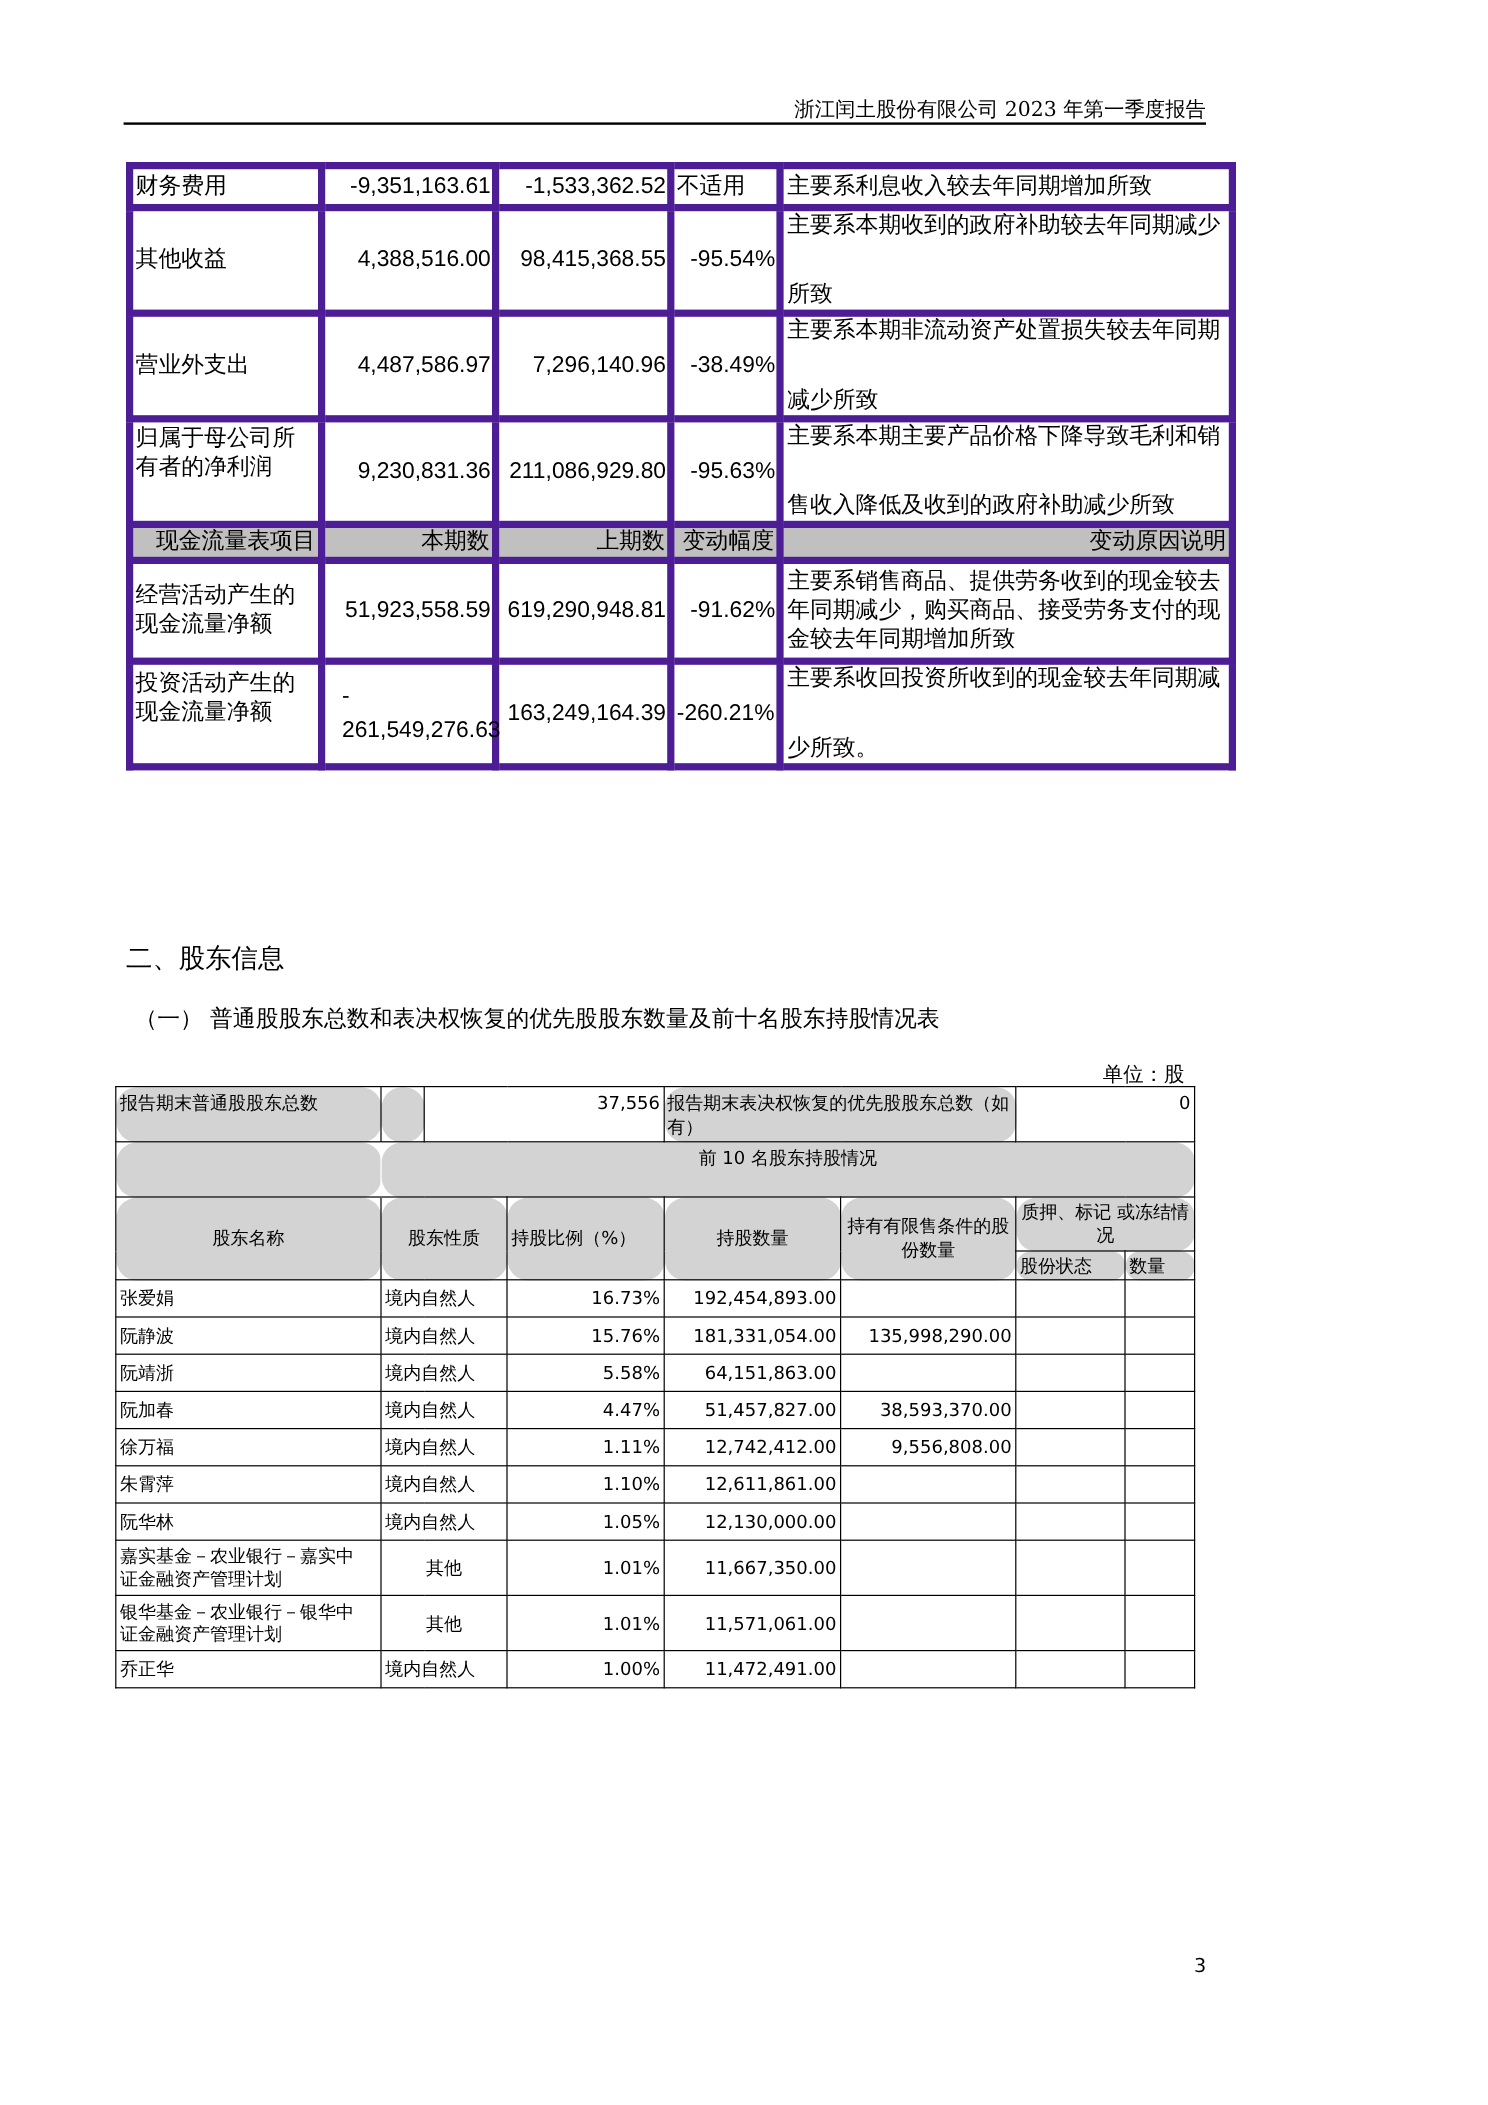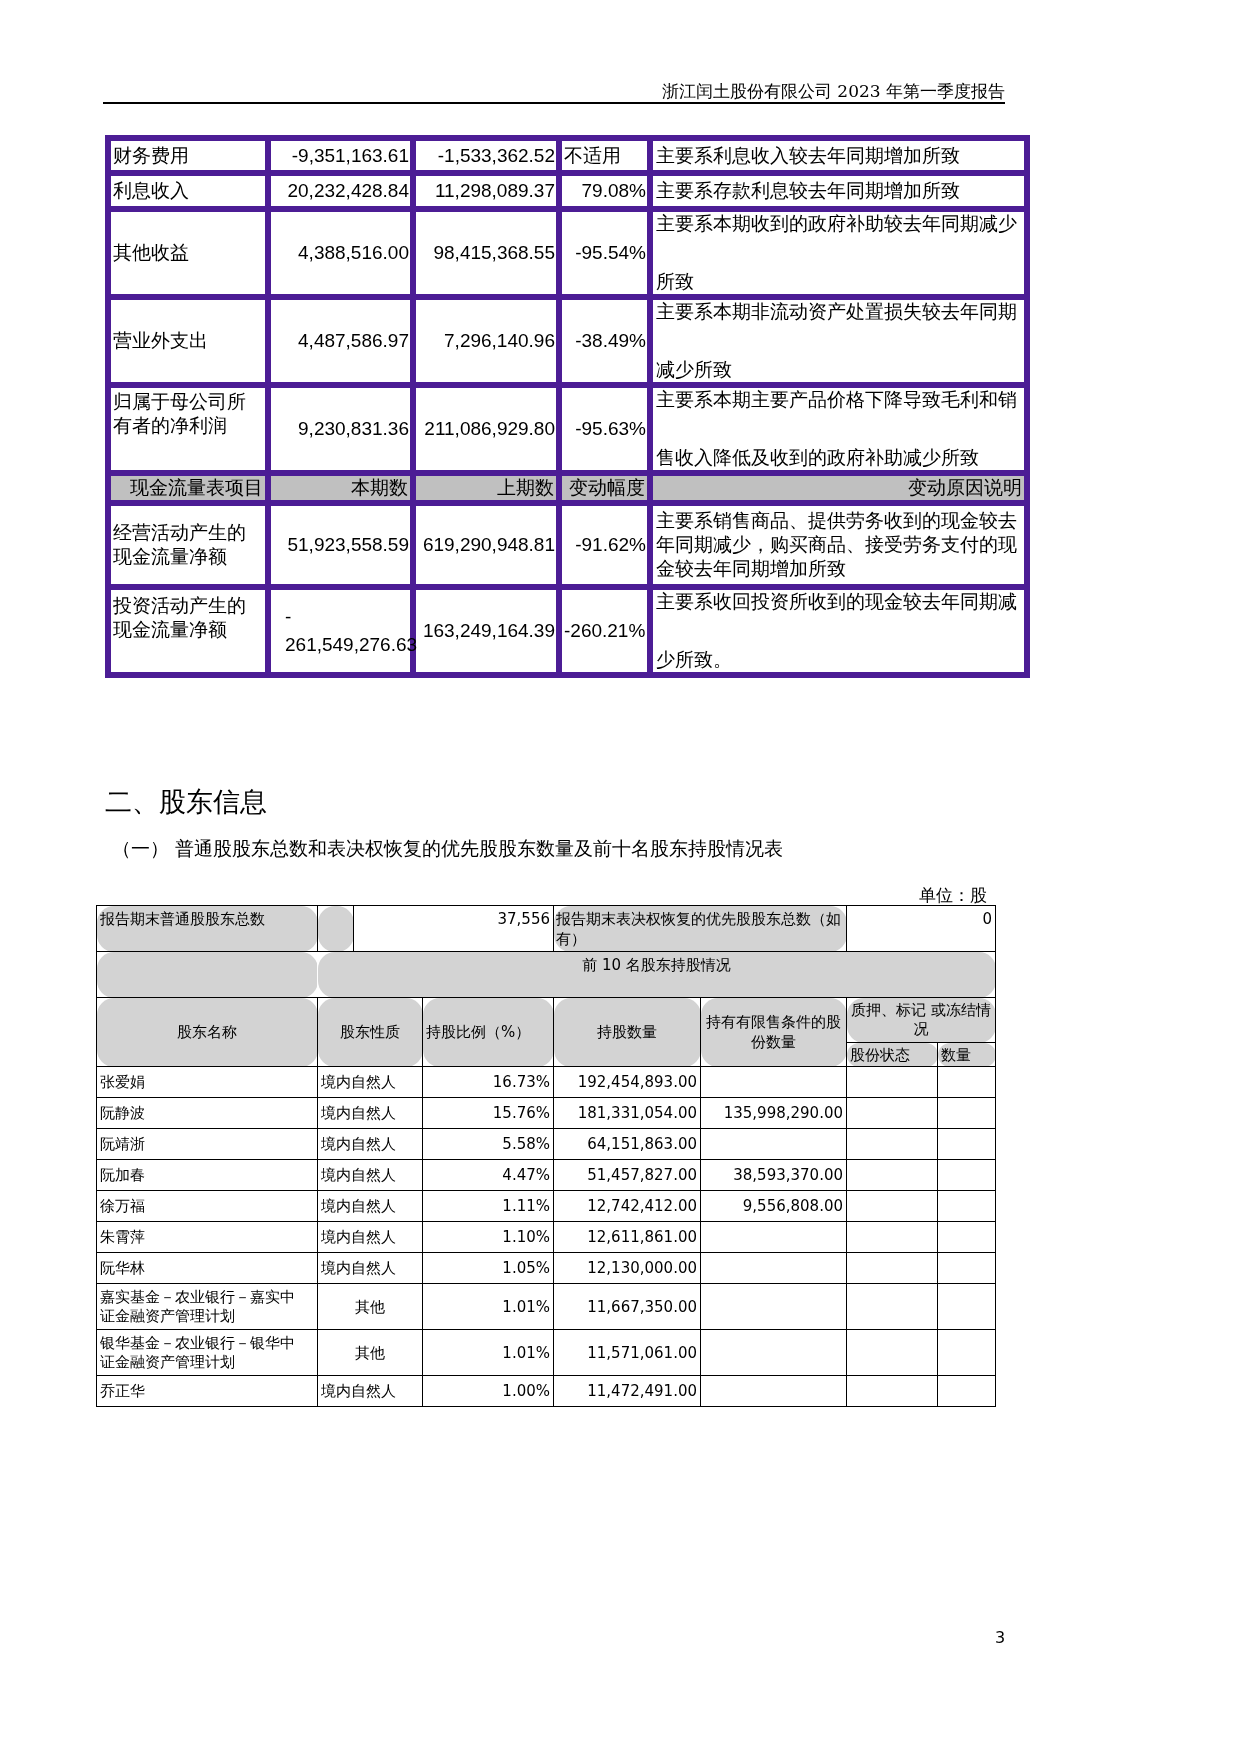--- a/index.html
+++ b/index.html
@@ -14,21 +14,21 @@
   #t1 td { border: 6px solid #4c1d95; padding: 0 2px; vertical-align: middle; line-height: 24px; }
   #t1 td.num { text-align: right; white-space: nowrap; padding-right: 1px; }
   #t1 td.lbl { text-align: left; }
   #t1 td.reason { text-align: left; padding-left: 3px; }
   #t1 td.reason .l1 { display: block; }
   #t1 td.reason .l2 { display: block; }
   #t1 tr.hdr td { background: #c0c0c0; text-align: right; }
   .spread { letter-spacing: 4px; }
   .gap-lines .l1 { margin-bottom: 34px; }
 
-  .sec-title { left: 105px; top: 784px; font-size: 27px; white-space: nowrap; font-family: Liberation Serif, serif; }
+  .sec-title { left: 105px; top: 784px; font-size: 22px; white-space: nowrap; font-family: Liberation Serif, serif; }
   .sub-title { left: 112px; top: 836px; font-size: 19px; white-space: nowrap; font-family: "DejaVu Sans", sans-serif; }
   .unit { right: 253px; top: 884px; font-size: 17px; white-space: nowrap; font-family: "DejaVu Sans", sans-serif; }
 
   
   #t2 { left: 96px; top: 905px; width: 899px; font-family: "DejaVu Sans", sans-serif; font-size: 15px; }
   #t2 td { border: 1px solid #000; padding: 0 3px; vertical-align: middle; line-height: 20px; }
   #t2 .g { background: #d3d3d3; border-radius: 17px; }
   #t2 .r { text-align: right; white-space: nowrap; }
   #t2 .c { text-align: center; }
   #t2 .top { vertical-align: top; padding-top: 3px; }
@@ -51,29 +51,20 @@
       <col style="width:377px">
   </colgroup>
   <tbody>
       <tr style="height:35px">
     <td class="lbl">财务费用</td>
     <td class="num">-9,351,163.61</td>
     <td class="num">-1,533,362.52</td>
     <td class="lbl">不适用</td>
     <td class="reason">
           <span class="l1">主要系利息收入较去年同期增加所致</span>
-        </td>
-  </tr>
-  <tr style="height:36px">
-    <td class="lbl">利息收入</td>
-    <td class="num">20,232,428.84</td>
-    <td class="num">11,298,089.37</td>
-    <td class="num">79.08%</td>
-    <td class="reason">
-          <span class="l1">主要系存款利息较去年同期增加所致</span>
         </td>
   </tr>
   <tr style="height:84px">
     <td class="lbl">其他收益</td>
     <td class="num">4,388,516.00</td>
     <td class="num">98,415,368.55</td>
     <td class="num">-95.54%</td>
     <td class="reason gap-lines spread" style="letter-spacing:0">
           <span class="l1">主要系本期收到的政府补助较去年同期减少</span>
           <span class="l2">所致</span>

